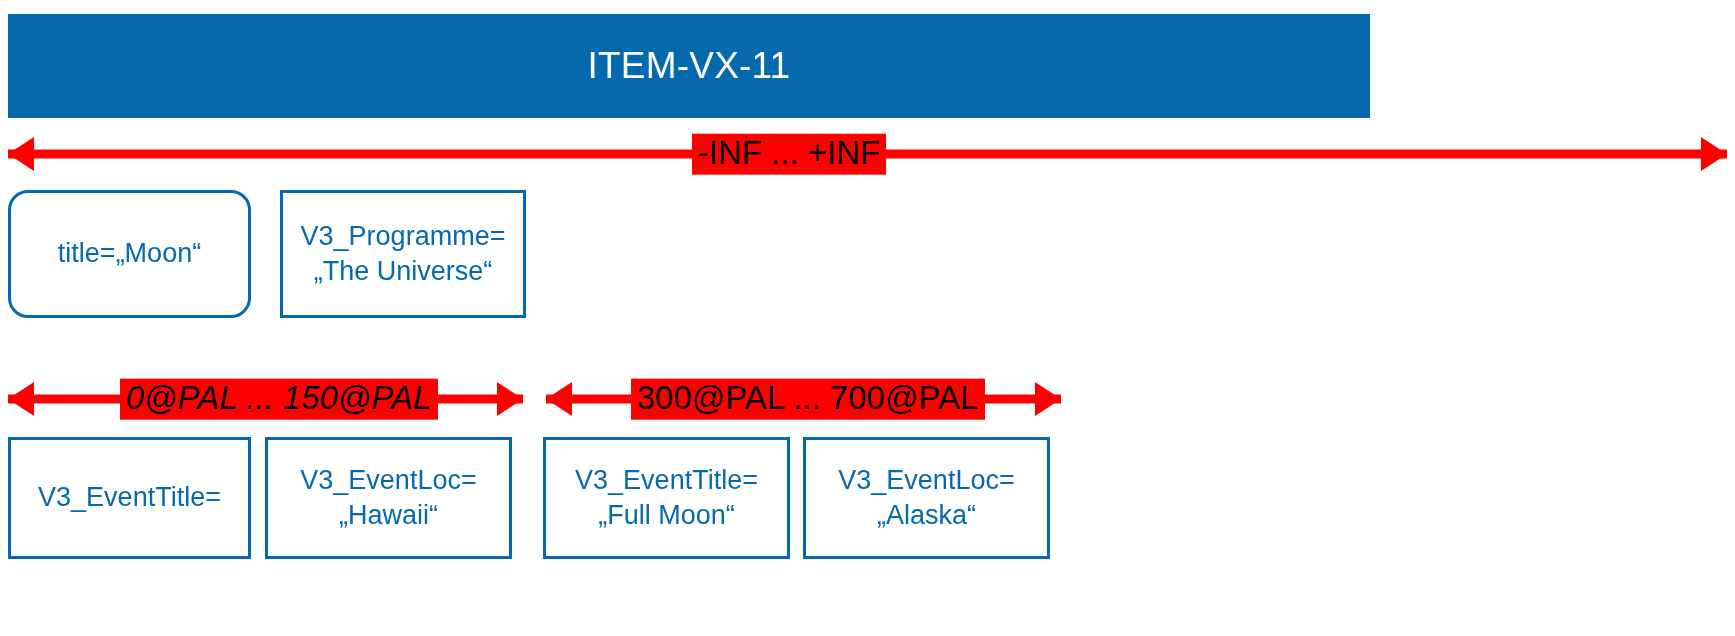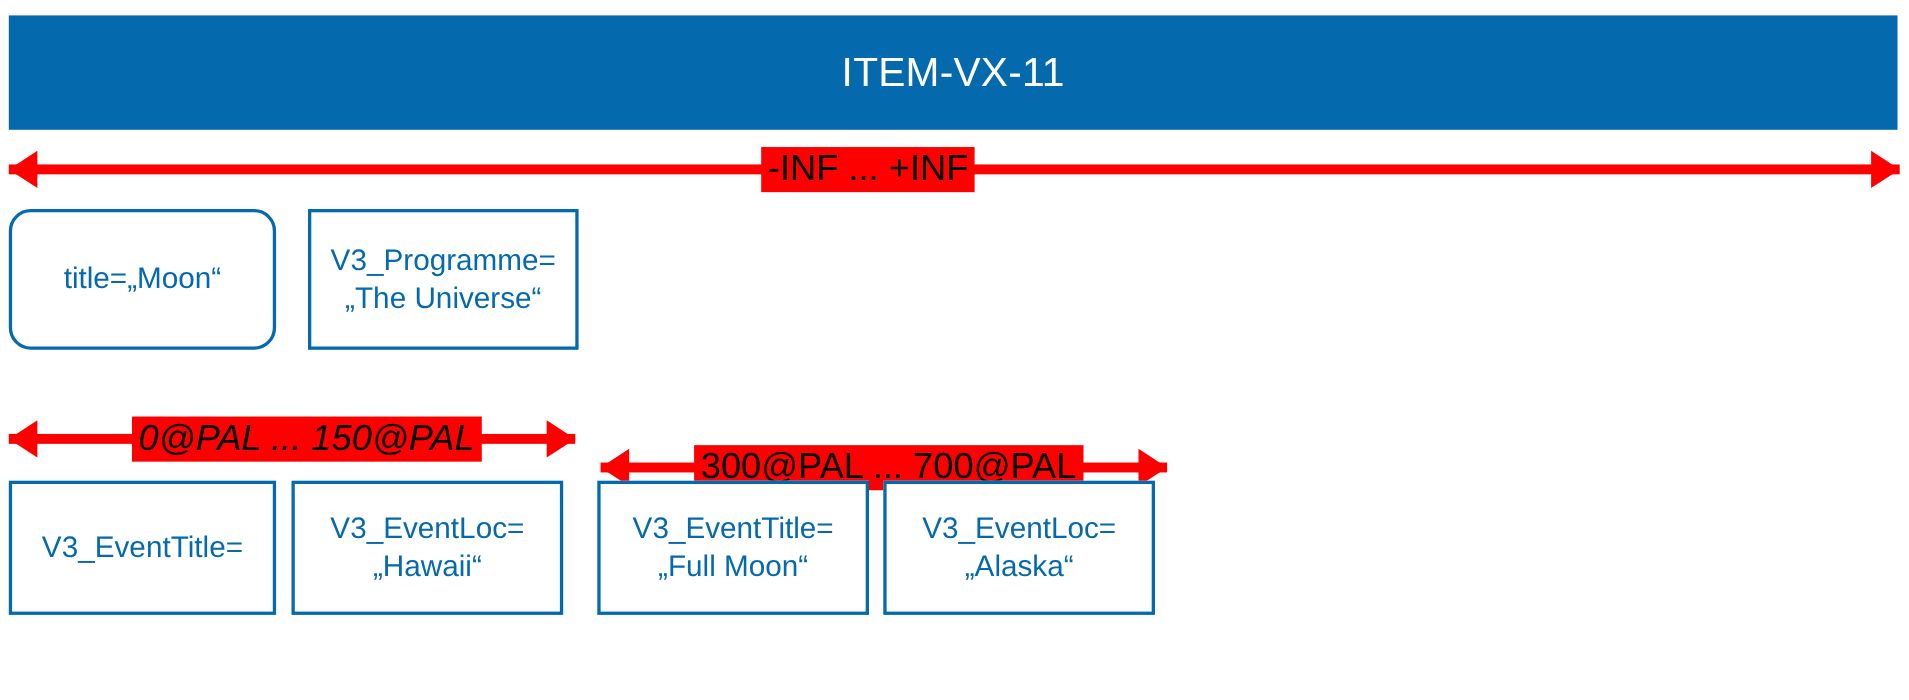--- a/index.html
+++ b/index.html
@@ -13,21 +13,21 @@
     position: relative;
     font-family: "Liberation Sans", sans-serif;
     overflow: hidden;
   }
 
   
   .header-bar {
     position: absolute;
     left: 8px;
     top: 14px;
-    width: 1717px;
+    width: 1362px;
     height: 104px;
     background: #0469AD;
     display: flex;
     align-items: center;
     justify-content: center;
   }
   .header-title {
     color: #ffffff;
     font-size: 37px;
     letter-spacing: 0.2px;
@@ -95,21 +95,20 @@
     width: 515px;
   }
   #arrow-event-1 .arrow-label {
     left: 112px;
     font-style: italic;
   }
   #arrow-event-2 {
     left: 546px;
     top: 377px;
     width: 515px;
-    margin-top: 26px;
   }
   #arrow-event-2 .arrow-label {
     left: 85px;
   }
 
   
   .attr-box {
     position: absolute;
     box-sizing: border-box;
     border: 3px solid #0469AD;

